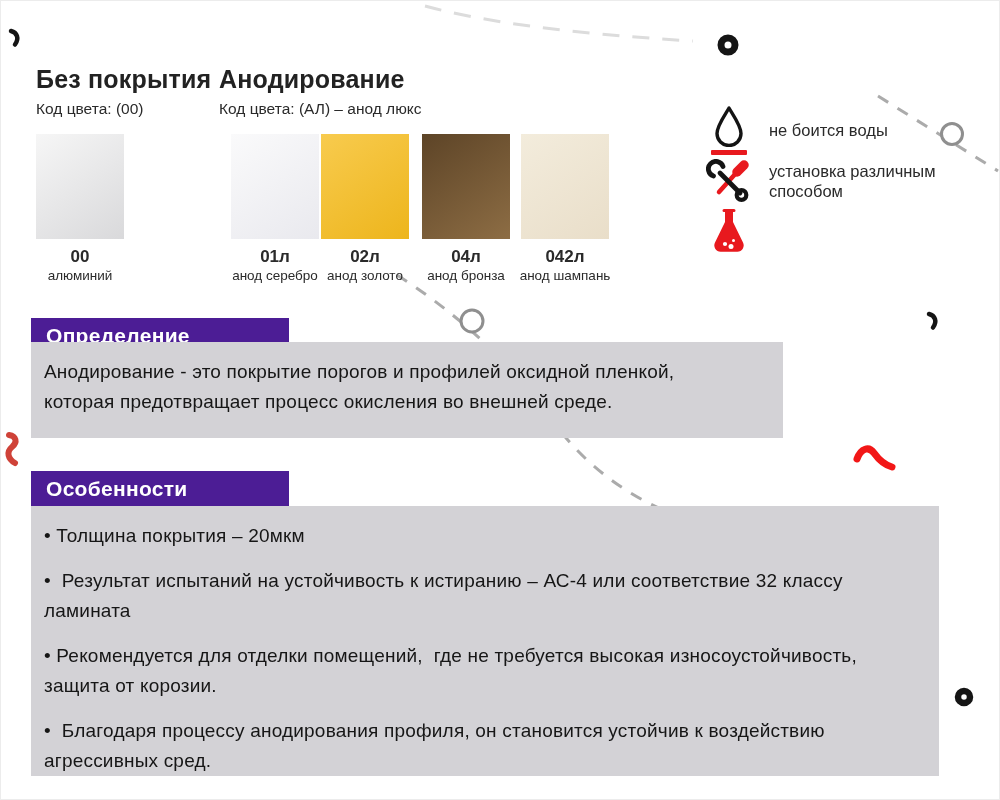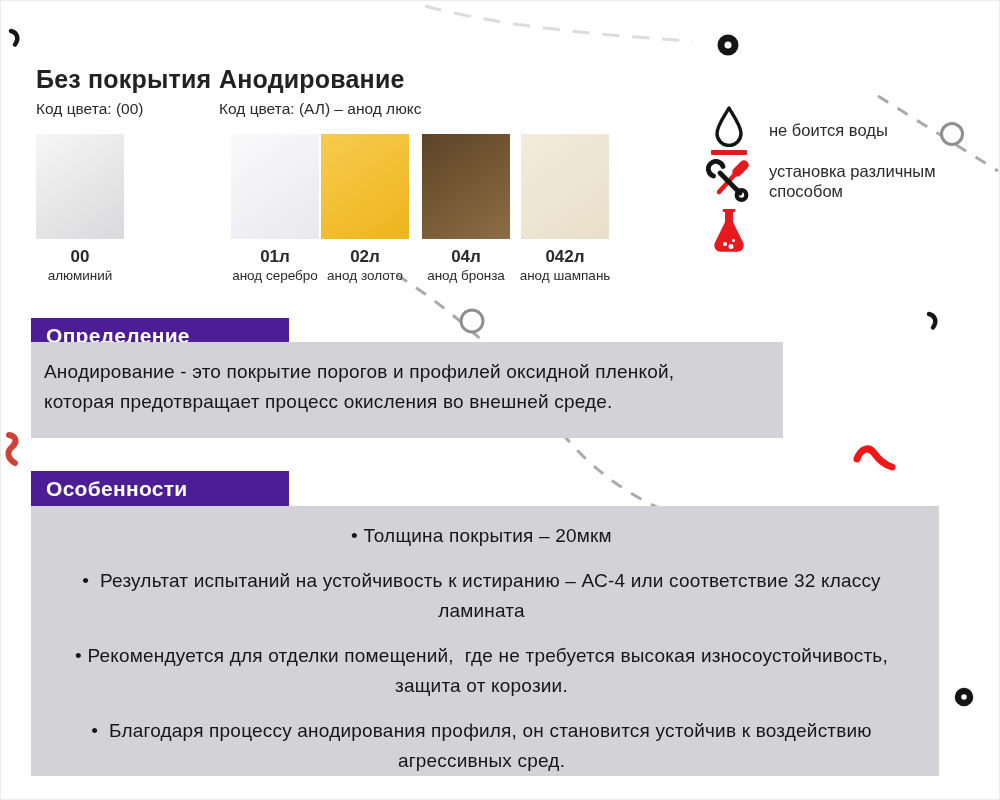--- a/index.html
+++ b/index.html
@@ -35,21 +35,21 @@
   .banner{position:absolute;left:30px;width:258px;height:35px;background:#4c1d95;color:#fff;
     display:flex;align-items:center;box-sizing:border-box;padding-left:15px;
     font-size:21px;font-weight:700;letter-spacing:.3px;}
   #def-banner{top:317px;}
   #feat-banner{top:470px;}
   .panel{position:absolute;left:30px;background:#d3d2d6;box-sizing:border-box;padding:15px 20px 0 13px;}
   #def-panel{top:341px;width:752px;height:96px;}
   #feat-panel{top:505px;width:908px;height:270px;}
   .panel p{margin:0;font-size:19px;line-height:30px;letter-spacing:.2px;color:#161616;}
   #def-panel p{max-width:690px;}
-  .bullet{margin:0 0 15px 0 !important;white-space:pre-wrap;text-align:center;}
+  .bullet{margin:0 0 15px 0 !important;white-space:pre-wrap;}
 </style>
 </head>
 <body>
 
 <div class="page">
 
   <svg class="deco" width="1000" height="800" viewBox="0 0 1000 800">
     <path d="M424 5 C 480 20, 560 32, 692 40" stroke="#dcdcdc" stroke-width="3" stroke-dasharray="17 13" fill="none"></path>
     <circle cx="727" cy="44" r="7" fill="none" stroke="#151515" stroke-width="7"></circle>
     <path d="M877 95 L 997 170" stroke="#ababab" stroke-width="3" stroke-dasharray="12 11" fill="none"></path>

